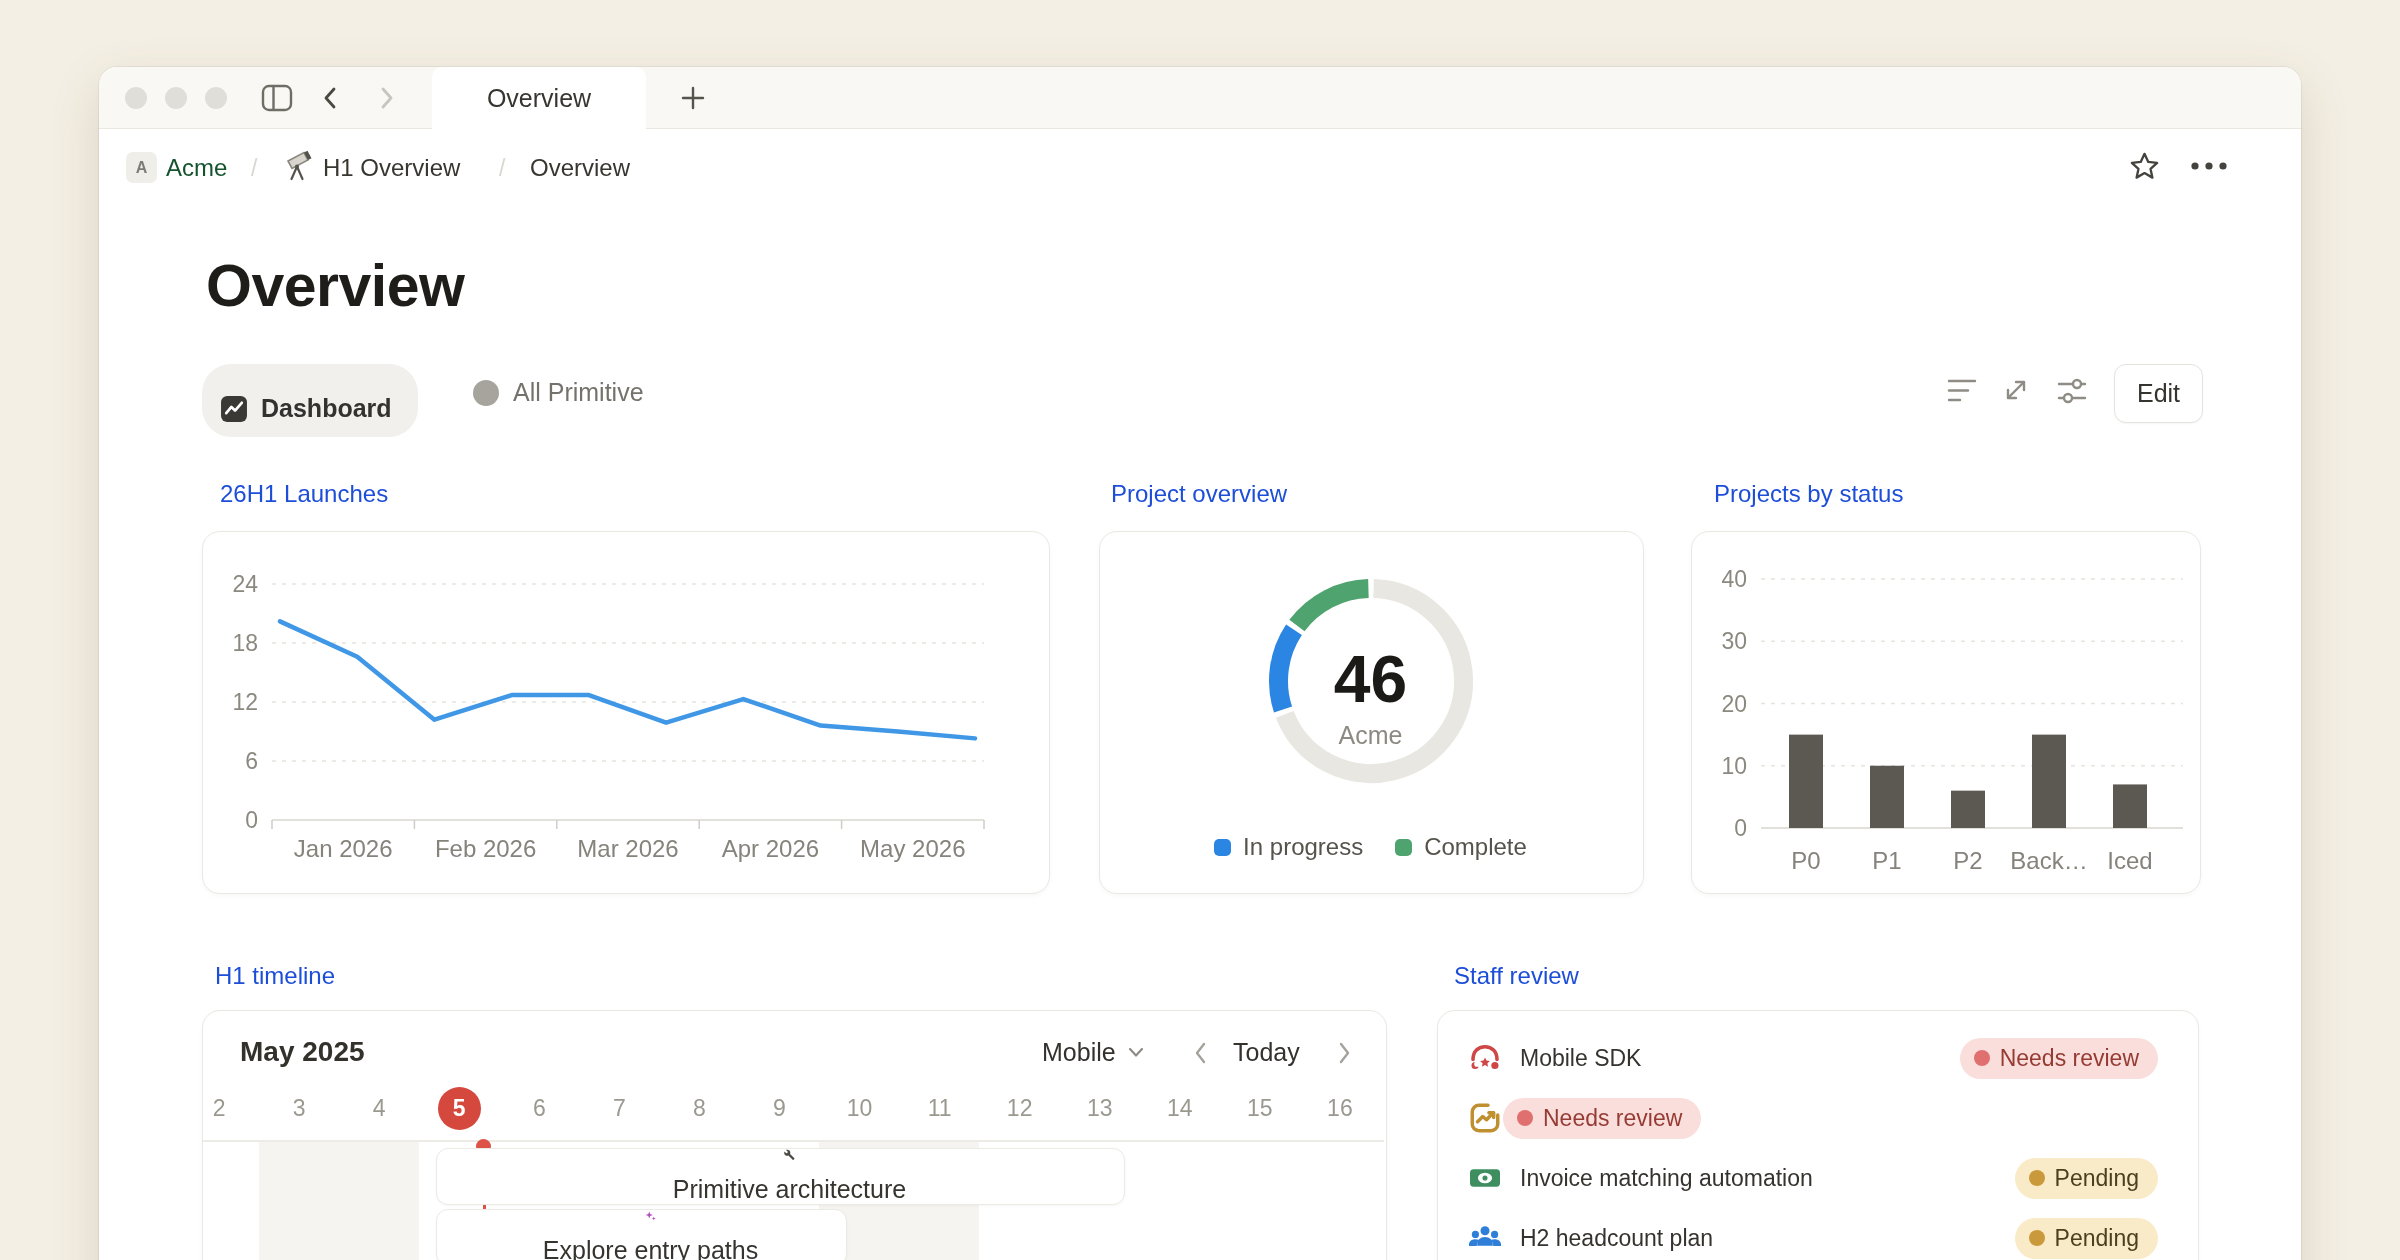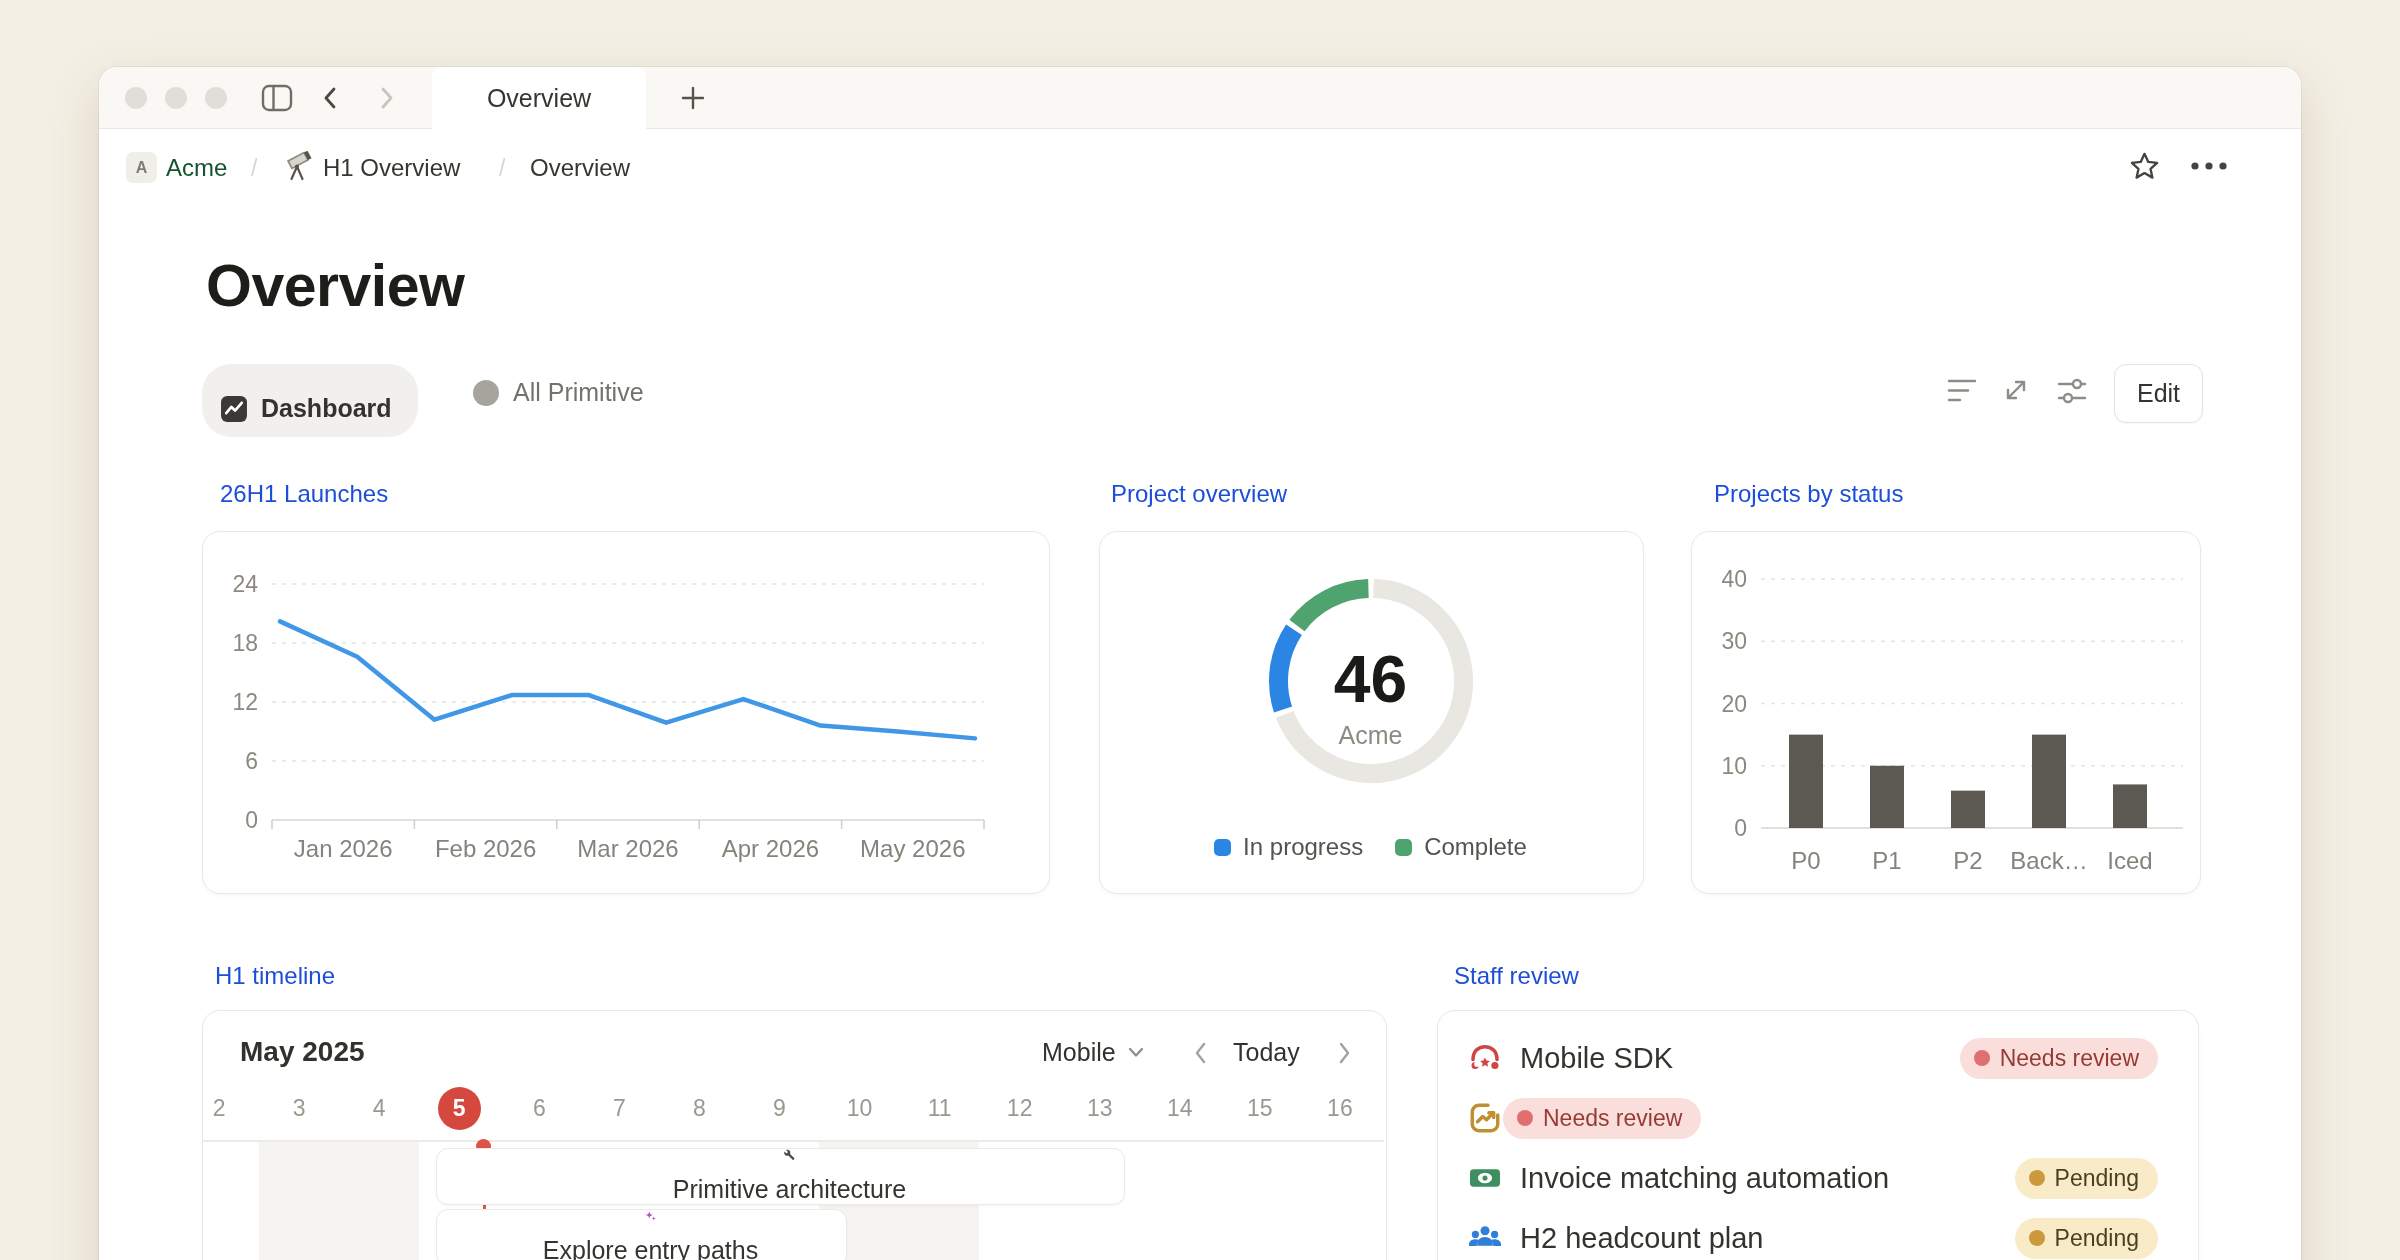--- a/index.html
+++ b/index.html
@@ -58,21 +58,21 @@
   #tl-divider{left:203px;top:1140px;width:1181px;height:1.5px;background:#EDEBE5;}
   .weekend{top:1141.5px;width:160px;height:430px;background:#F5F4F0;}
   #today-line{left:482.5px;top:1141px;width:3px;height:430px;background:#DD5348;}
   #today-dot{left:476px;top:1139px;width:15px;height:15px;border-radius:50%;background:#DD5348;}
   .task{height:55px;background:#fff;border:1.5px solid #ECEAE4;border-radius:12px;box-shadow:0 1px 3px rgba(0,0,0,.04);
     display:flex;align-items:center;gap:14px;padding-left:18px;font-size:25px;font-weight:500;color:#36342E;flex-direction:column;}
 
   
   #staff-card{left:1437px;top:1010px;width:762px;height:560px;overflow:hidden;padding-top:17px;box-sizing:border-box;}
   .srow{height:60px;display:flex;align-items:center;padding:0 40px 0 29px;}
-  .srow .title{margin-left:17px;font-size:29px;font-weight:500;color:#35332E;flex:1;}
+  .srow .title{margin-left:17px;font-size:23px;font-weight:500;color:#35332E;flex:1;}
   .pill{height:41px;border-radius:21px;display:flex;align-items:center;gap:10px;padding:0 19px 0 14px;font-size:23px;font-weight:500;}
   .pill i{width:16px;height:16px;border-radius:50%;display:inline-block;}
   .pill.red{background:#F9DEDC;color:#963B33;}
   .pill.red i{background:#E07070;}
   .pill.amber{background:#FAEBC8;color:#4A401F;}
   .pill.amber i{background:#C9993B;}
 
   svg{display:block;}
   text{font-family:"Liberation Sans","DejaVu Sans",sans-serif;}
 </style>

